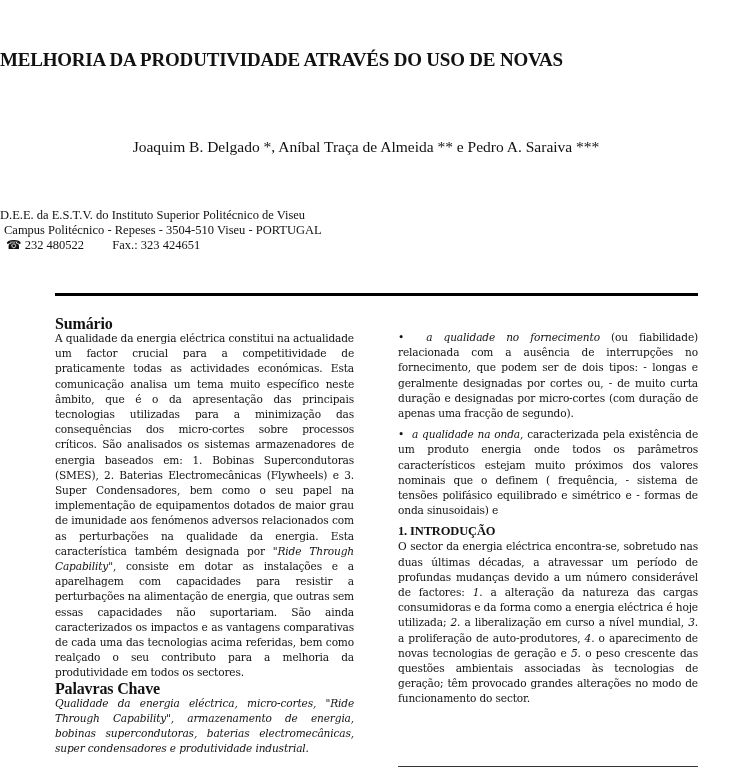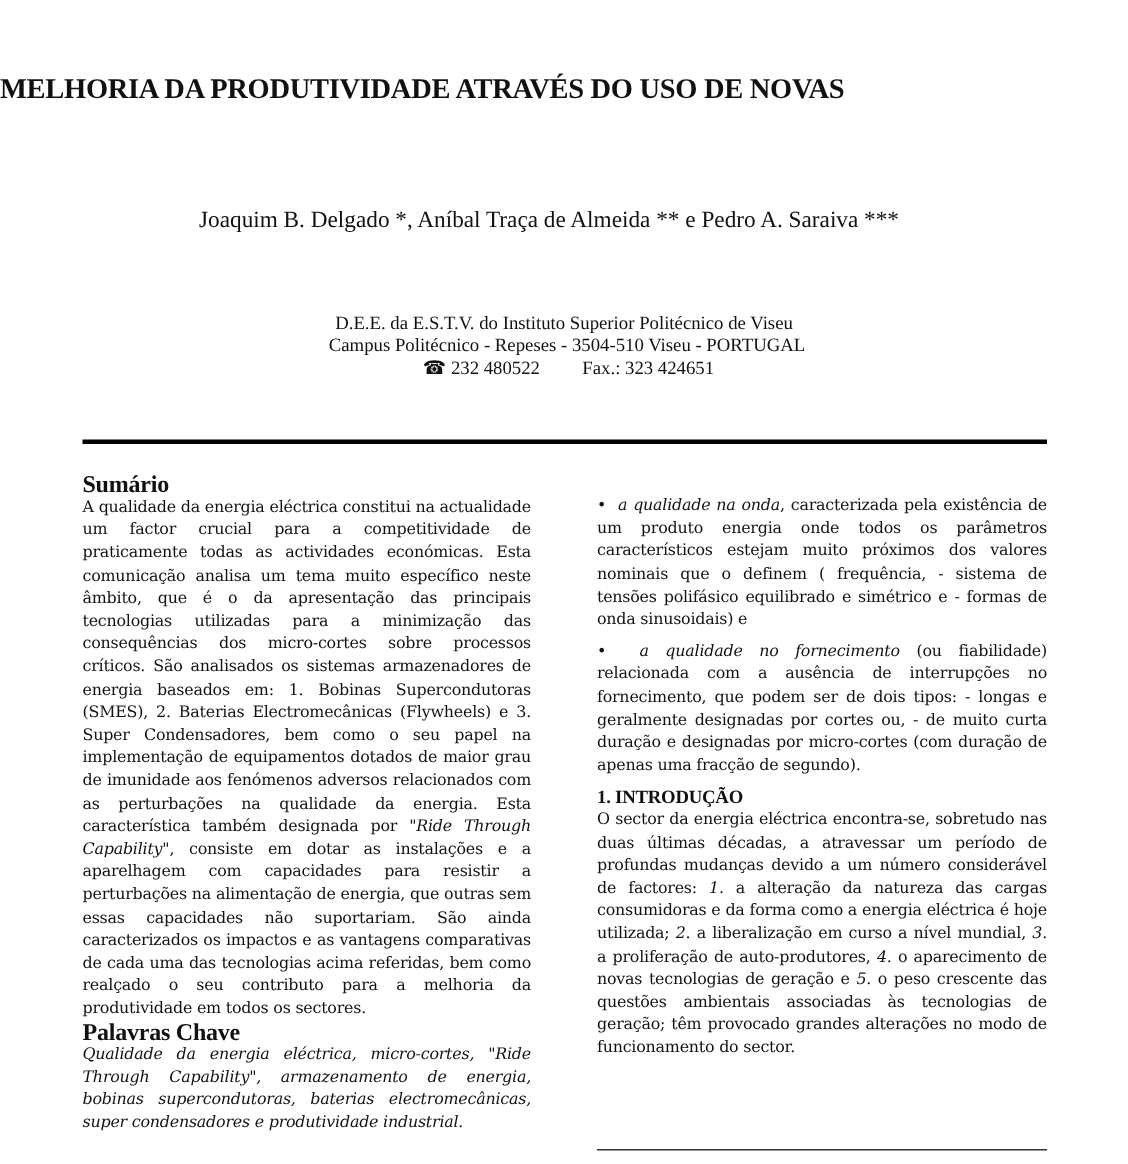--- a/index.html
+++ b/index.html
@@ -9,21 +9,21 @@
       font-family: "Liberation Serif", serif;
       font-weight: bold; font-size: 19px; line-height: 23px; letter-spacing: -0.2px;
     }
     .authors {
       position: absolute; left: 0; top: 137px; width: 732px;
       text-align: center; font-family: "Liberation Serif", serif;
       font-weight: normal; font-size: 15.5px; line-height: 20px;
     }
     .affil {
       position: absolute; left: 0; top: 208px; width: 752px;
-      text-align: center; font-family: "Liberation Serif", serif;
+      font-family: "Liberation Serif", serif;
       font-size: 12.5px; line-height: 15px;
     }
     .affil .line2 { padding-left: 4px; }
     .affil .line3 { padding-left: 6px; }
     .affil .gap { display: inline-block; width: 22px; }
     .rule {
       position: absolute; left: 55px; top: 293px; width: 643px; height: 3px; background: #000;
     }
     .col {
       position: absolute; font-family: "DejaVu Serif", serif;
@@ -67,19 +67,19 @@
 <div class="rule"></div>
 
 <div class="col col-left">
   <p class="heading">Sumário</p>
   <p><span>A qualidade da energia eléctrica constitui na actualidade um factor crucial para a competitividade de praticamente todas as actividades económicas. Esta comunicação analisa um tema muito específico neste âmbito, que é o da apresentação das principais tecnologias utilizadas para a minimização das consequências dos micro-cortes sobre processos críticos. São analisados os sistemas armazenadores de energia baseados em: 1. Bobinas Supercondutoras (SMES), 2. Baterias Electromecânicas (Flywheels) e 3. Super Condensadores, bem como o seu papel na implementação de equipamentos dotados de maior grau de imunidade aos fenómenos adversos relacionados com as perturbações na qualidade da energia. Esta característica também designada por </span><em>"Ride Through Capability"</em><span>, consiste em dotar as instalações e a aparelhagem com capacidades para resistir a perturbações na alimentação de energia, que outras sem essas capacidades não suportariam. São ainda caracterizados os impactos e as vantagens comparativas de cada uma das tecnologias acima referidas, bem como realçado o seu contributo para a melhoria da produtividade em todos os sectores.</span></p>
   <p class="heading kw-head">Palavras Chave</p>
   <p class="kw">Qualidade da energia eléctrica, micro-cortes, "Ride Through Capability", armazenamento de energia, bobinas supercondutoras, baterias electromecânicas, super condensadores e produtividade industrial.</p>
 </div>
 
 <div class="col col-right">
+  <p class="bullet"><span>•</span>&nbsp; <em>a qualidade no fornecimento</em><span> (ou fiabilidade) relacionada com a ausência de interrupções no fornecimento, que podem ser de dois tipos: - longas e geralmente designadas por cortes ou, - de muito curta duração e designadas por micro-cortes (com duração de apenas uma fracção de segundo).</span></p>
   <p class="bullet"><span>•</span>&nbsp; <em>a qualidade na onda</em><span>, caracterizada pela existência de um produto energia onde todos os parâmetros característicos estejam muito próximos dos valores nominais que o definem ( frequência, - sistema de tensões polifásico equilibrado e simétrico e - formas de onda sinusoidais) e</span></p>
-  <p class="bullet"><span>•</span>&nbsp; <em>a qualidade no fornecimento</em><span> (ou fiabilidade) relacionada com a ausência de interrupções no fornecimento, que podem ser de dois tipos: - longas e geralmente designadas por cortes ou, - de muito curta duração e designadas por micro-cortes (com duração de apenas uma fracção de segundo).</span></p>
   <p class="heading sec-head">1.  INTRODUÇÃO</p>
   <p><span>O sector da energia eléctrica encontra-se, sobretudo nas duas últimas décadas, a atravessar um período de profundas mudanças devido a um número considerável de factores: </span><em>1</em><span>. a alteração da natureza das cargas consumidoras e da forma como a energia eléctrica é hoje utilizada; </span><em>2</em><span>. a liberalização em curso a nível mundial, </span><em>3</em><span>. a proliferação de auto-produtores, </span><em>4</em><span>. o aparecimento de novas tecnologias de geração e </span><em>5</em><span>. o peso crescente das questões ambientais associadas às tecnologias de geração; têm provocado grandes alterações no modo de funcionamento do sector.</span></p>
 </div>
 
 <div class="foot-rule"></div>
 
 </body></html>

